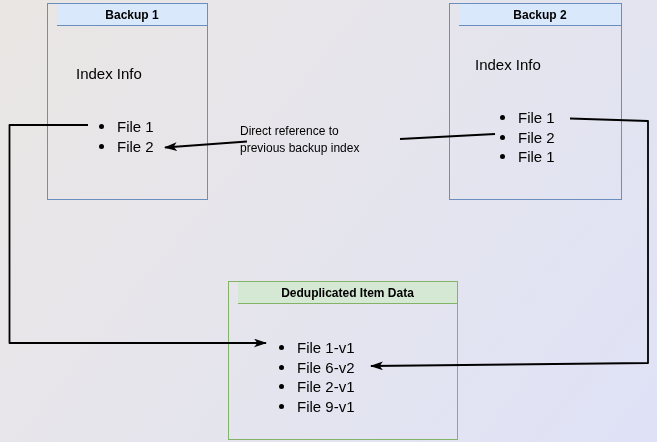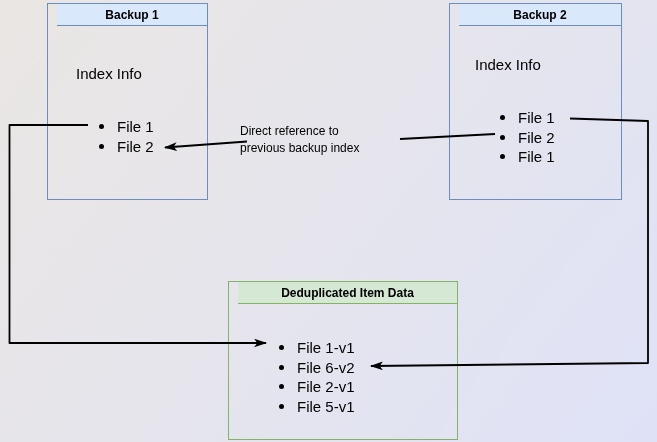--- a/index.html
+++ b/index.html
@@ -131,21 +131,21 @@
 
   <div class="box green" id="dedup-box">
     <div class="box-header">
       <span>Deduplicated Item Data</span>
     </div>
     <div class="box-body">
       <ul class="file-list">
         <li>File 1-v1</li>
         <li>File 6-v2</li>
         <li>File 2-v1</li>
-        <li>File 5-v1</li>
+        <li>File 9-v1</li>
       </ul>
     </div>
   </div>
 
   <svg class="connectors" viewBox="0 0 657 442" xmlns="http://www.w3.org/2000/svg">
     <defs>
       <marker id="arrowhead" viewBox="0 0 12 8" refX="11" refY="4" markerWidth="13" markerHeight="9" markerUnits="userSpaceOnUse" orient="auto">
         <path d="M0,0 L12,4 L0,8 L3,4 Z" fill="#000"></path>
       </marker>
     </defs>

